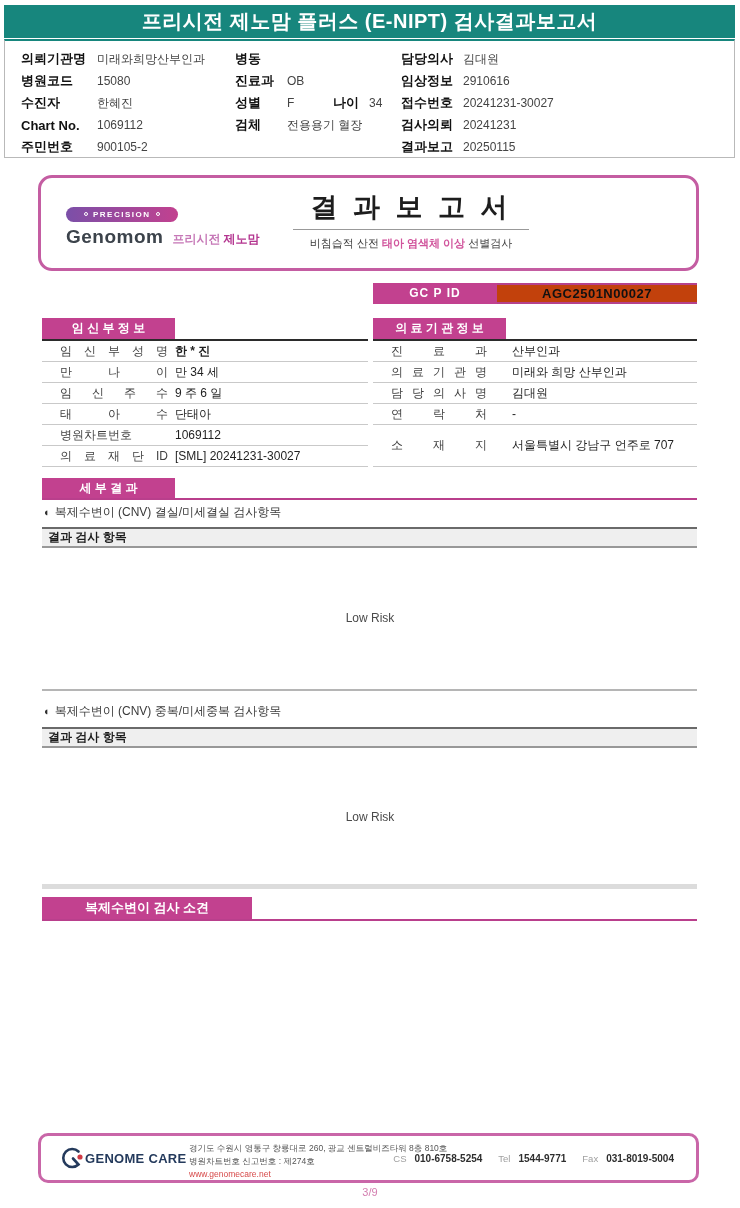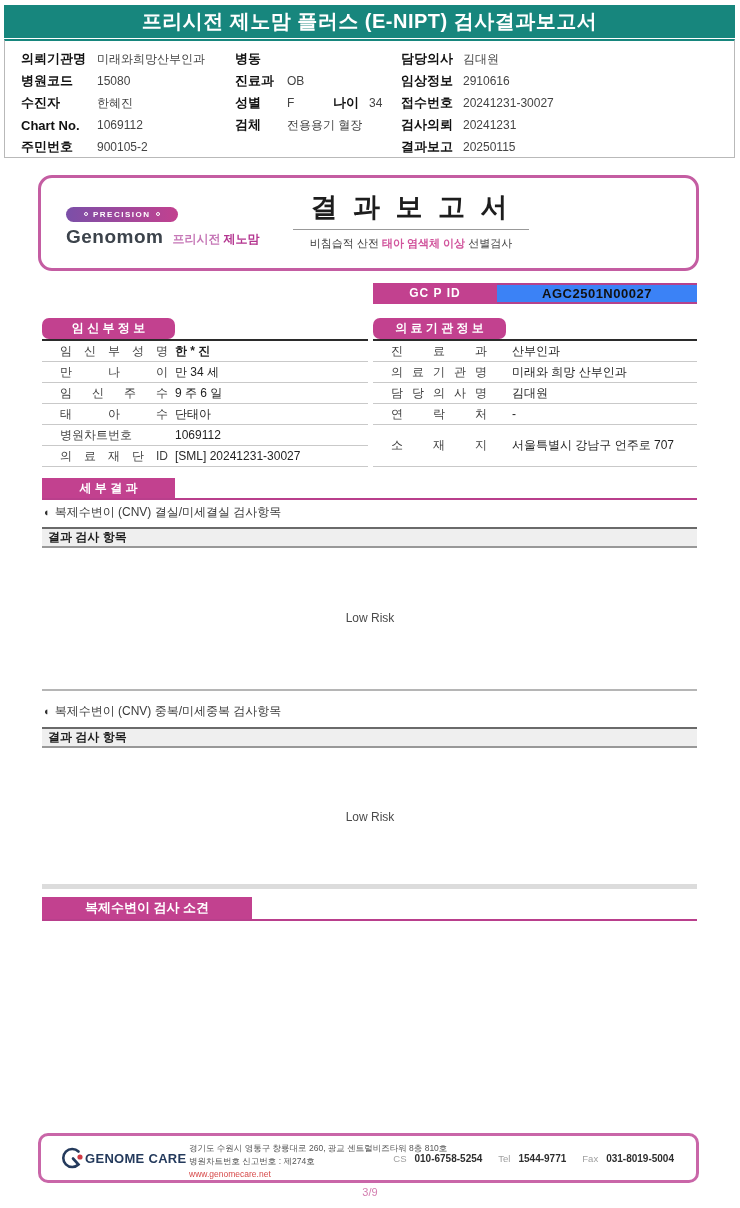--- a/index.html
+++ b/index.html
@@ -38,27 +38,27 @@
   .doc-subtitle { margin-top:6px; font-size:11px; color:#3a3a3a; white-space:nowrap; }
   .doc-subtitle .hl { color:#d1549c; font-weight:bold;margin-top:48px; }
   .tagline { position:absolute; right:14px; top:30px; width:180px; font-size:10.5px; line-height:1.55; color:#666666; }
   .tagline .tb { color:#2f2f2f; font-weight:bold; }
   .tagline .tp { color:#ed4e95; }
 
   
   .gcpid-label { position:absolute; left:373px; top:283px; width:124px; height:21px; background:#c2418f;
                  color:#ffffff; font-weight:bold; font-size:12px; text-align:center; line-height:21px; letter-spacing:1px; }
   .gcpid-value { position:absolute; left:497px; top:283px; width:200px; height:21px;
-                 border-top:2px solid #b5428c; border-bottom:2px solid #b5428c; background:#3b82f6;
+                 border-top:2px solid #b5428c; border-bottom:2px solid #b5428c; background:#c2410c;
                  color:#111111; font-weight:bold; font-size:13px; text-align:center; line-height:17px; letter-spacing:0.5px; }
 
   
   .tbl { position:absolute; top:318px; }
   .tbl-head { width:133px; height:21px; background:#c2418f; color:#ffffff; font-weight:bold; font-size:12px;
-              text-align:center; line-height:21px;border-radius:7px; }
+              text-align:center; line-height:21px; }
   .hdline { height:2px; background:#2b2b2b; width:100%; }
   .trow { display:flex; align-items:center; height:21px; border-bottom:1px solid #c9c9c9; font-size:12px; }
   .trow.tall { height:42px; }
   .tlab { flex:none; margin-left:18px; color:#3f3f3f; text-align:justify; text-align-last:justify; }
   .tbl-left .tlab { width:108px; } .tbl-right .tlab { width:96px; }
   .tbl-left .tval { margin-left:7px; } .tbl-right .tval { margin-left:25px; }
   .tval { color:#1f1f1f; white-space:nowrap; }
   .tval.b { font-weight:bold; }
 
   

